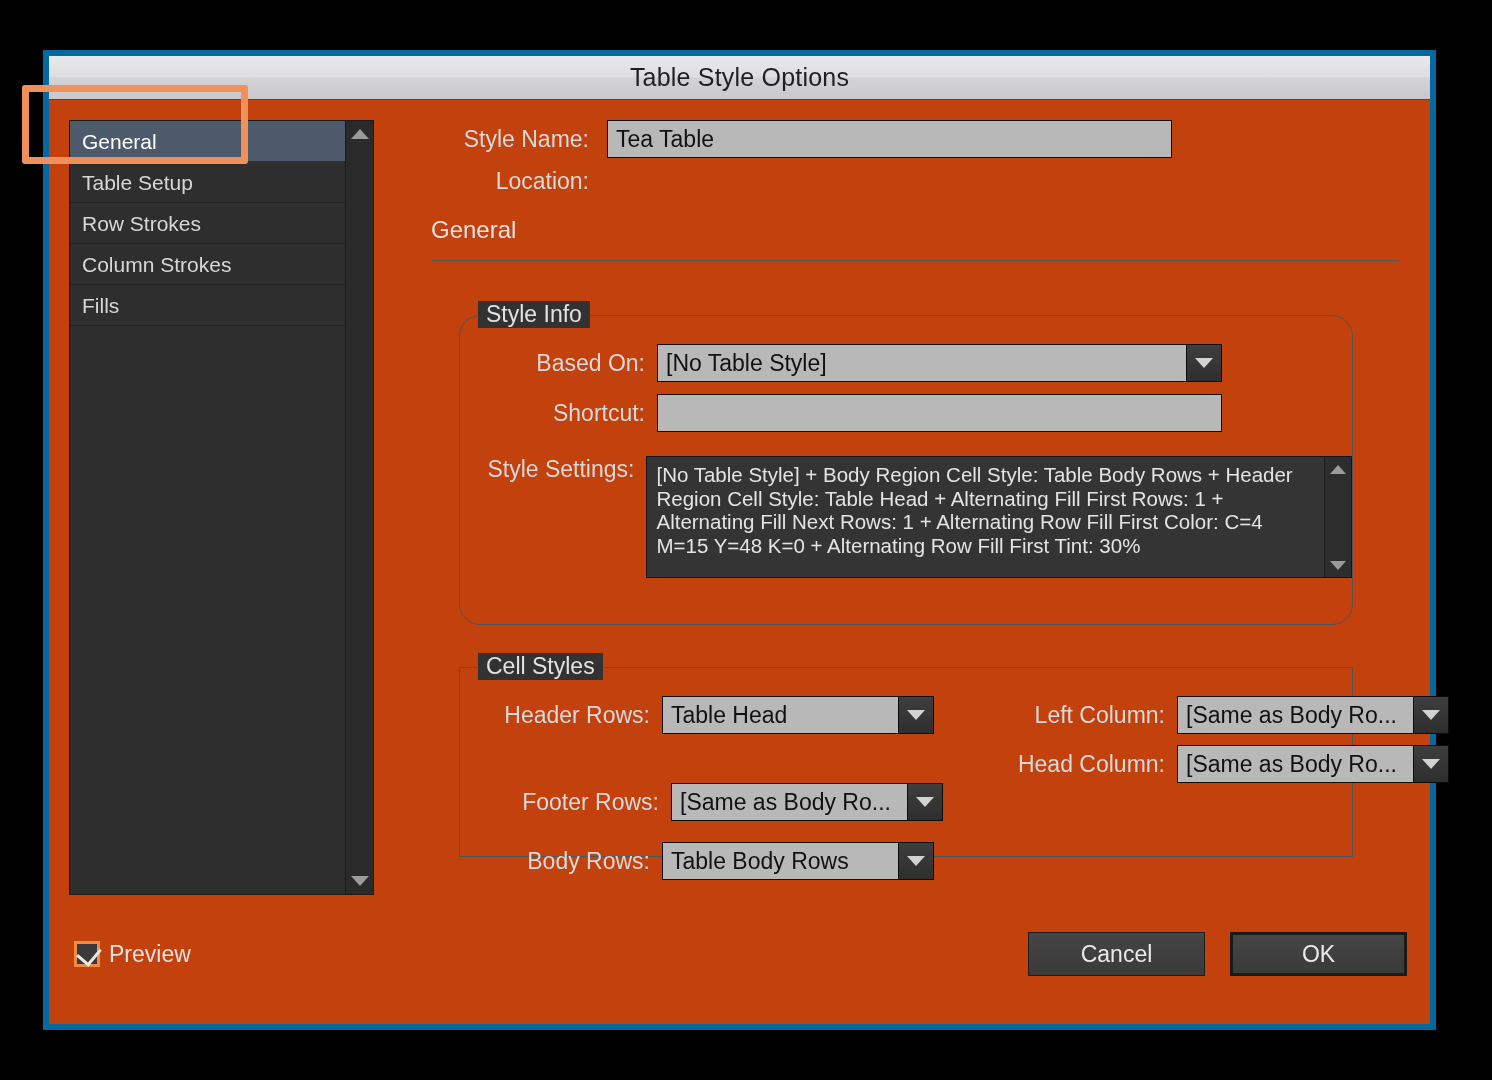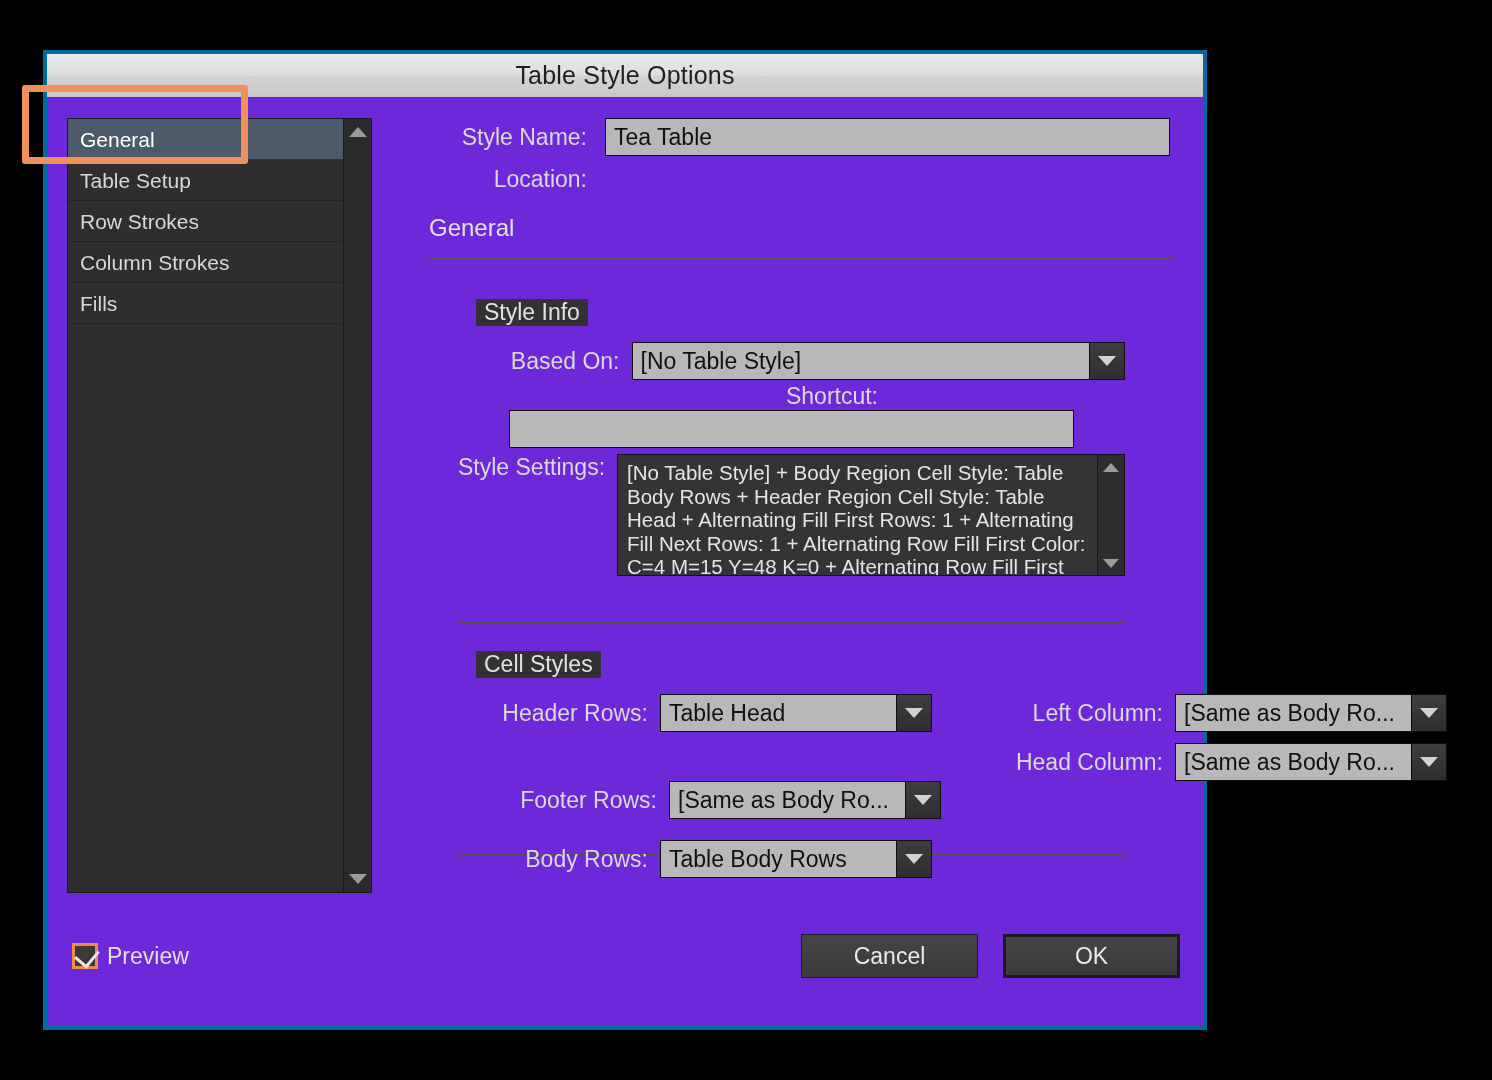--- a/index.html
+++ b/index.html
@@ -17,24 +17,24 @@
     width: 1492px;
     height: 1080px;
     background: #000000;
   }
 
   
   .dialog {
     position: absolute;
     left: 43px;
     top: 50px;
-    width: 1164px;
+    width: 1393px;
     height: 980px;
     background: #323232;
-    border: 4px solid #0369a1;
+    border: 6px solid #0369a1;
     box-sizing: border-box;
   }
 
   .titlebar {
     position: absolute;
     left: 0; top: 0;
     width: 100%;
     height: 44px;
     background: linear-gradient(to bottom, #e9e9eb 0%, #dedee0 48%, #d3d3d6 52%, #c9c9cc 100%);
     border-bottom: 1px solid #4a4a4a;
@@ -46,21 +46,21 @@
   .titlebar-text {
     font-size: 25px;
     color: #1f1f1f;
     letter-spacing: 0.2px;
   }
 
   .dialog-body {
     position: absolute;
     left: 0; top: 44px;
     right: 0; bottom: 0;
-    background: #6d28d9;
+    background: #c2410c;
   }
 
   
   .list-panel {
     position: absolute;
     left: 20px;
     top: 20px;
     width: 305px;
     height: 775px;
     background: #2c2c2c;
@@ -208,20 +208,21 @@
     font-size: 23px;
     color: #e2e2e2;
     white-space: nowrap;
   }
 
   #style-info-box {
     left: 70px;
     top: 195px;
     right: 52px;
     height: 310px;
+    border-radius: 21px;
   }
   #cell-styles-box {
     left: 70px;
     top: 547px;
     right: 52px;
     height: 190px;
   }
 
   
   .combo {
@@ -252,21 +253,21 @@
   .combo .combo-arrow .tri {
     width: 0; height: 0;
     border-left: 9px solid transparent;
     border-right: 9px solid transparent;
     border-top: 10px solid #d2d2d2;
   }
 
   
   .si-row { position: absolute; display: flex; align-items: center; }
   #si-basedon { left: 0; top: 28px; width: 100%; }
-  #si-shortcut { left: 0; top: 69px; width: 100%; flex-direction: column; }
+  #si-shortcut { left: 0; top: 78px; width: 100%; }
   #si-settings { left: 0; top: 140px; width: 100%; align-items: flex-start; }
   .si-label {
     width: 185px;
     text-align: right;
     margin-right: 12px;
     font-size: 23px;
     color: #d9d9d9;
     white-space: nowrap;
   }
   #si-basedon .combo { width: 565px; }

